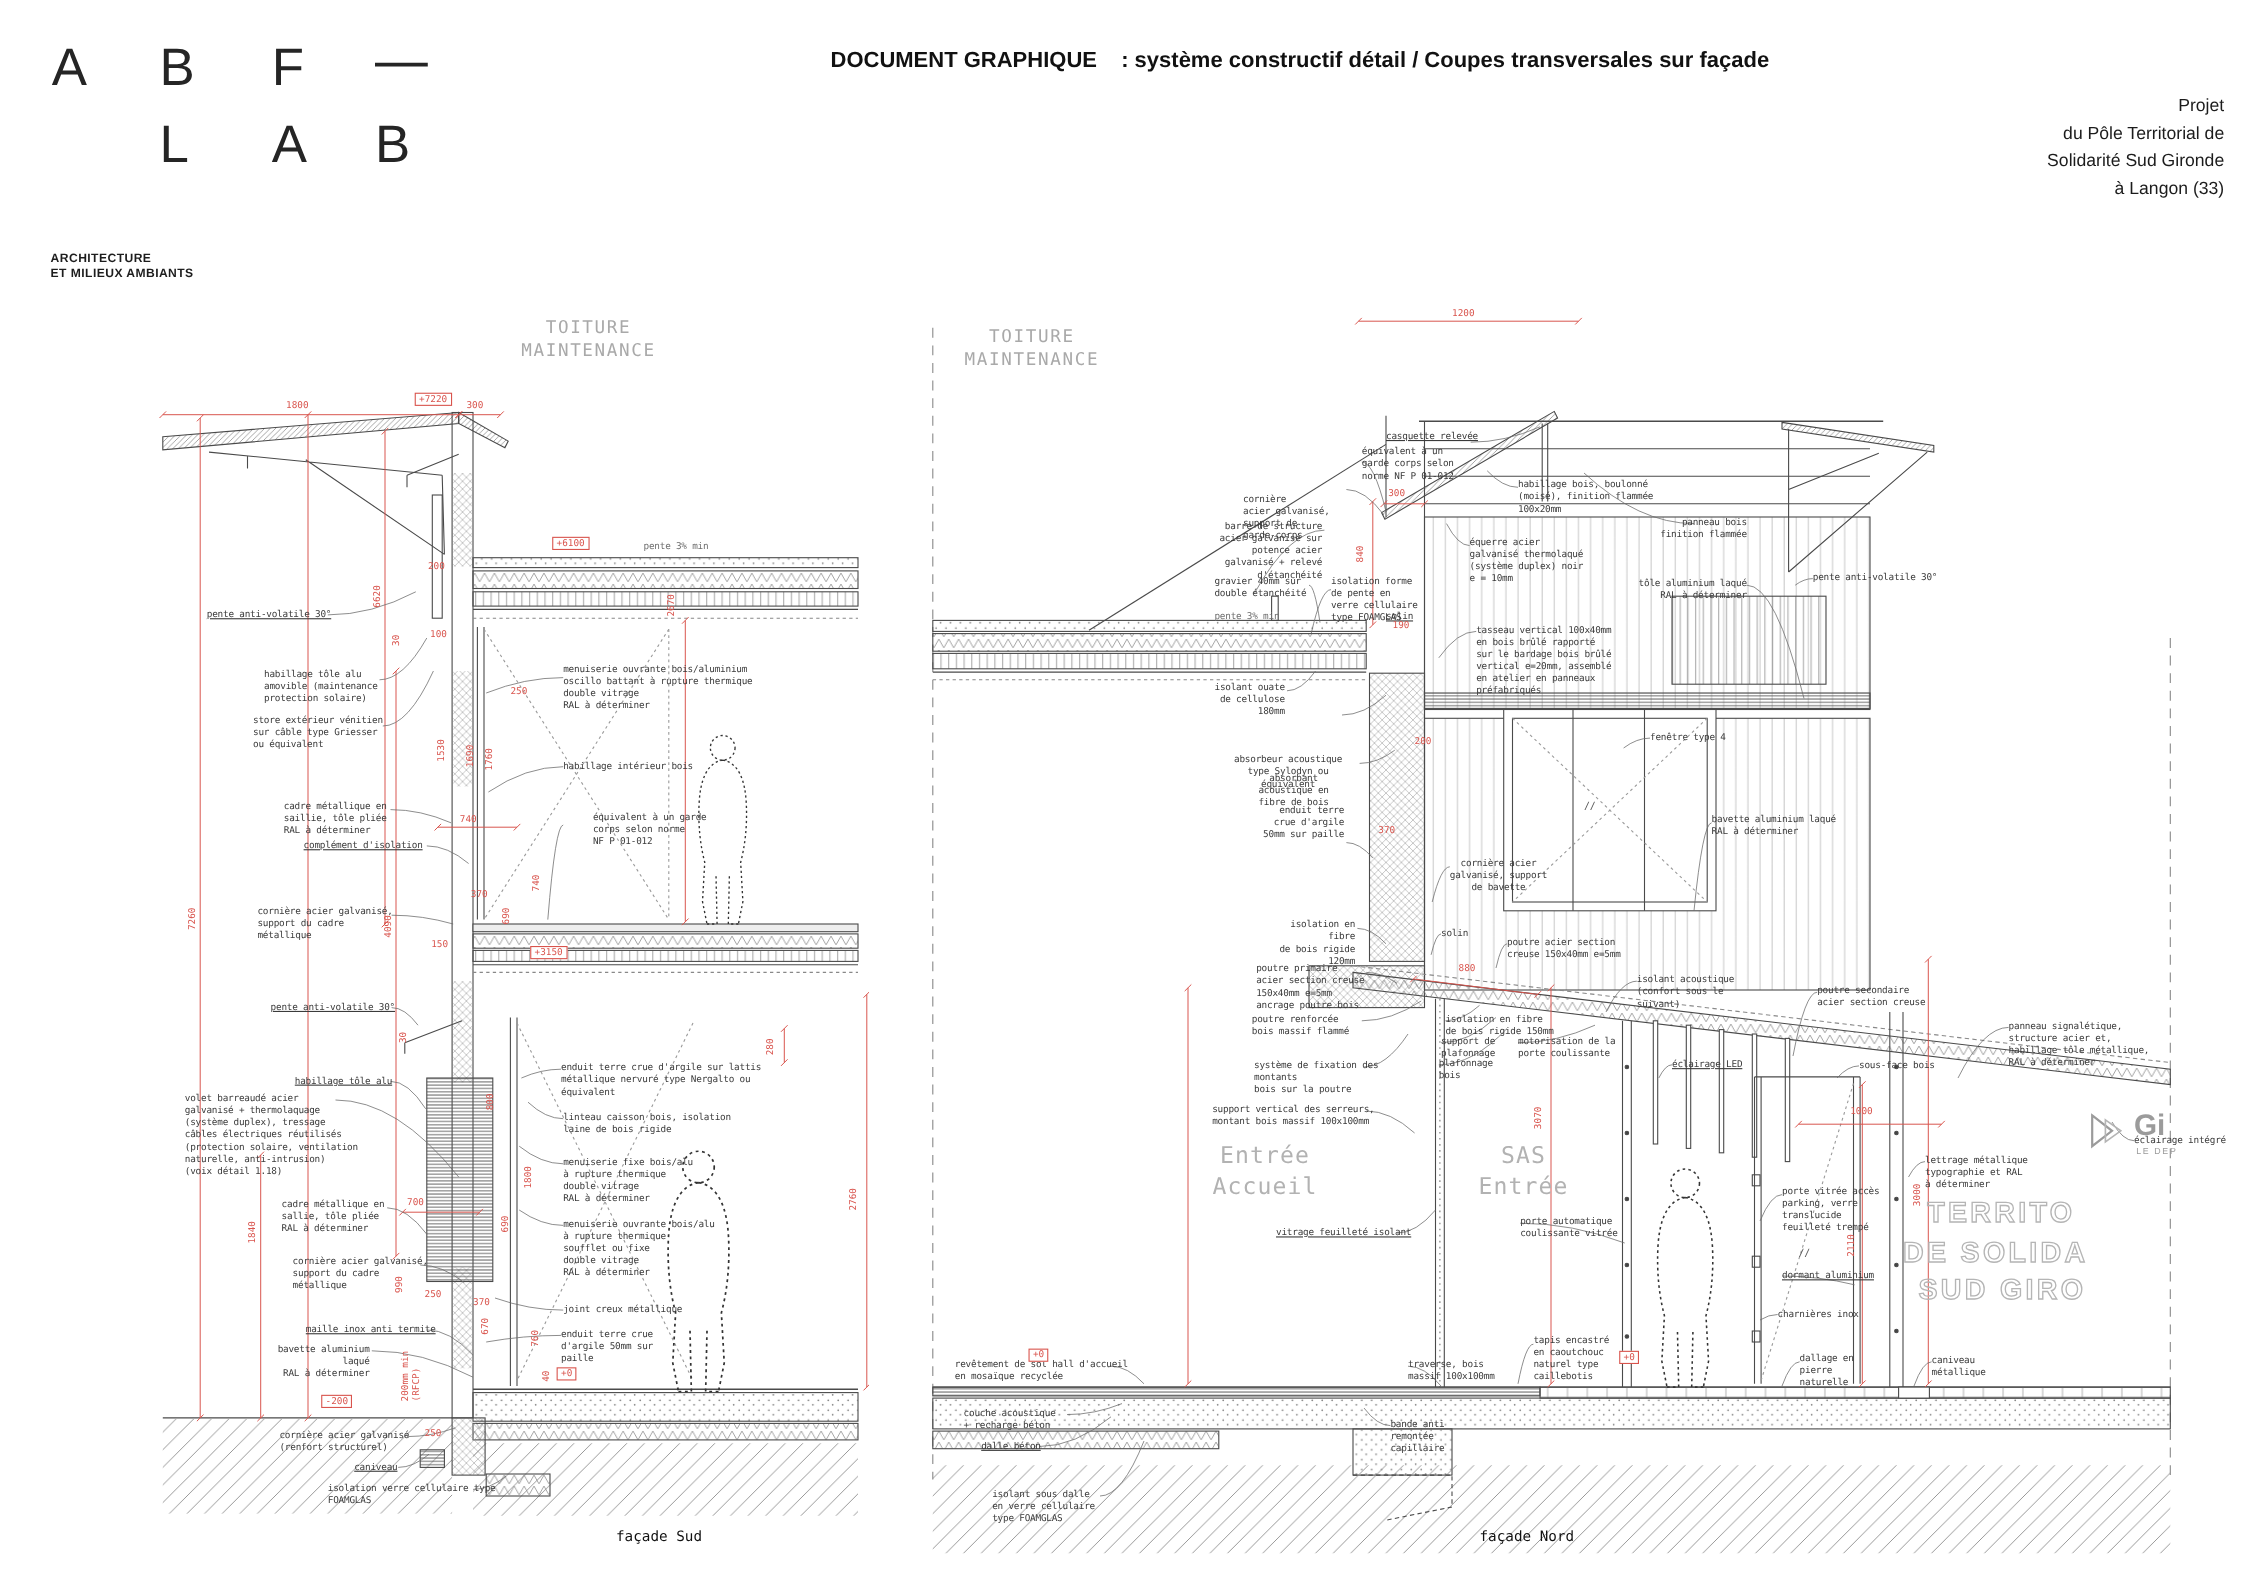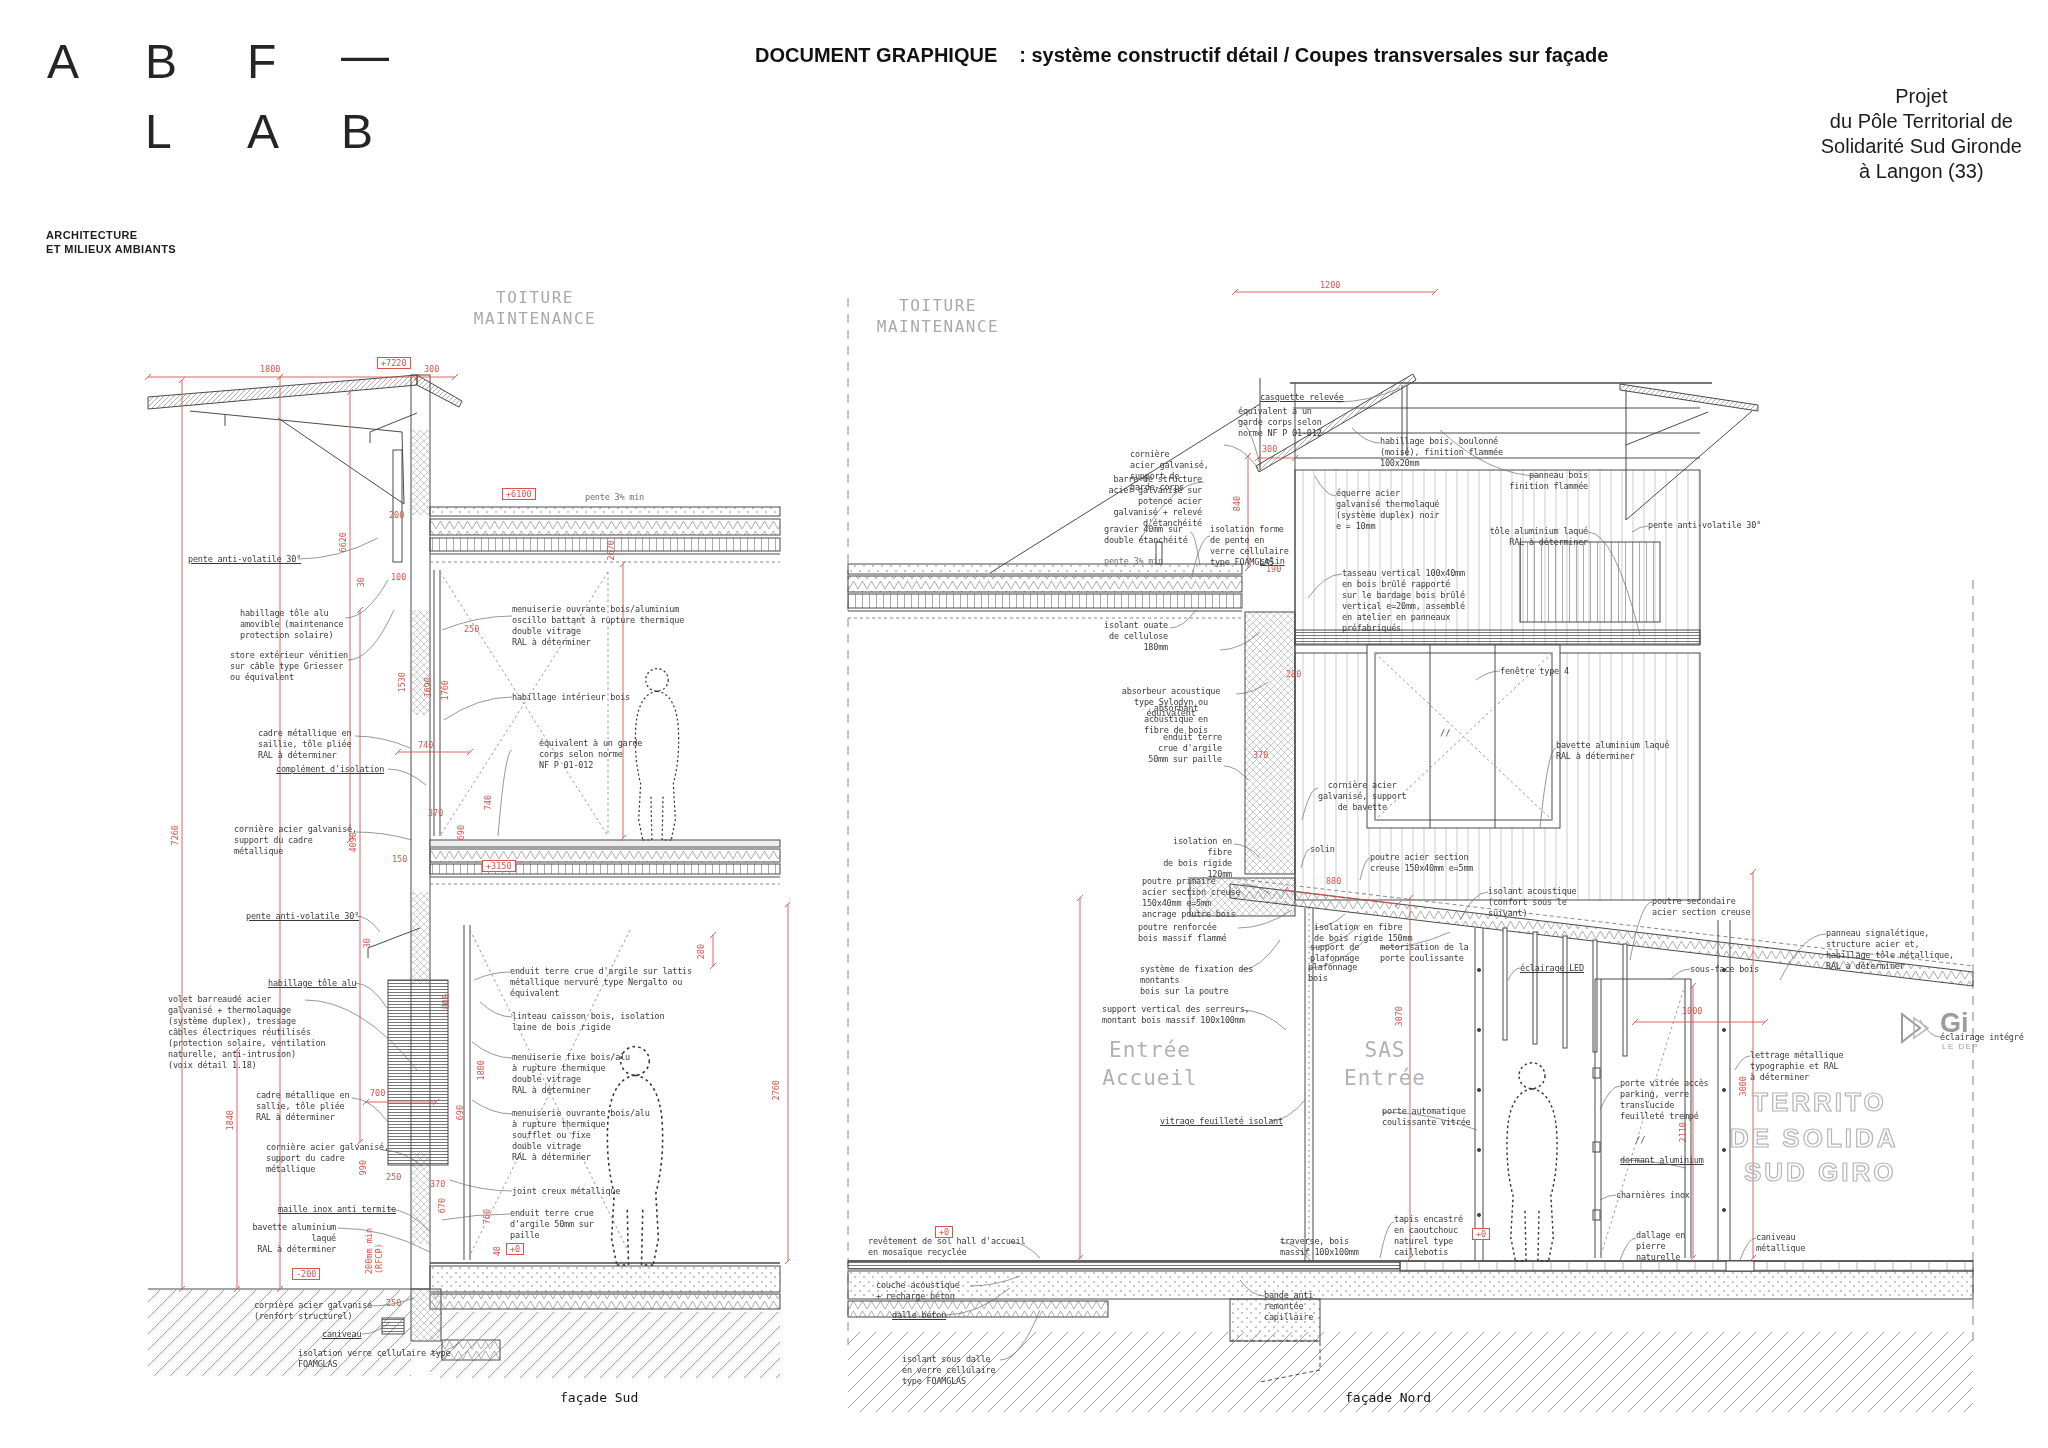--- a/index.html
+++ b/index.html
@@ -6,21 +6,21 @@
   .page{position:relative;width:2048px;height:1448px;background:#fff;overflow:hidden;
         font-family:"Liberation Sans",sans-serif;color:#2b2b2b;}
   
   .logo{position:absolute;left:47px;top:34px;width:360px;height:170px;}
   .logo span{position:absolute;font-size:48px;font-weight:400;color:#252525;}
   .lg-r1c1{left:0;top:0;} .lg-r1c2{left:98px;top:0;} .lg-r1c3{left:200px;top:0;} .lg-r1c4{left:294px;top:-6px;}
   .lg-r2c2{left:98px;top:70px;} .lg-r2c3{left:200px;top:70px;} .lg-r2c4{left:294px;top:70px;}
   .tagline{position:absolute;left:46px;top:228px;font-size:11px;font-weight:700;letter-spacing:.4px;line-height:14px;color:#1d1d1d;}
   .title{position:absolute;left:755px;top:44px;font-size:20px;font-weight:700;color:#111;white-space:nowrap;}
   .title .gap{display:inline-block;width:22px;}
-  .project{position:absolute;right:26px;top:84px;text-align:center;font-size:20px;line-height:25px;color:#1c1c1c;}
+  .project{position:absolute;right:26px;top:84px;text-align:right;font-size:16px;line-height:25px;color:#1c1c1c;}
   
   .panel{position:absolute;}
   .panel svg.structure,.panel svg.overlay{position:absolute;left:0;top:0;pointer-events:none;}
   .lab{position:absolute;font-family:"DejaVu Sans Mono",monospace;font-size:8.5px;line-height:1.3;
        letter-spacing:-.2px;color:#3b3b3b;white-space:pre-line;}
   .lab.zone{font-size:16px;letter-spacing:1.5px;color:#a9a9a9;line-height:1.3;}
   .lab.zone2{font-size:21px;letter-spacing:1px;color:#b2b2b2;line-height:1.35;}
   .lab.cap{font-size:13px;color:#111;letter-spacing:0;}
   .lab.gray2{color:#6f6f6f;}
   .lab.tiny{font-size:9px;color:#555;}

